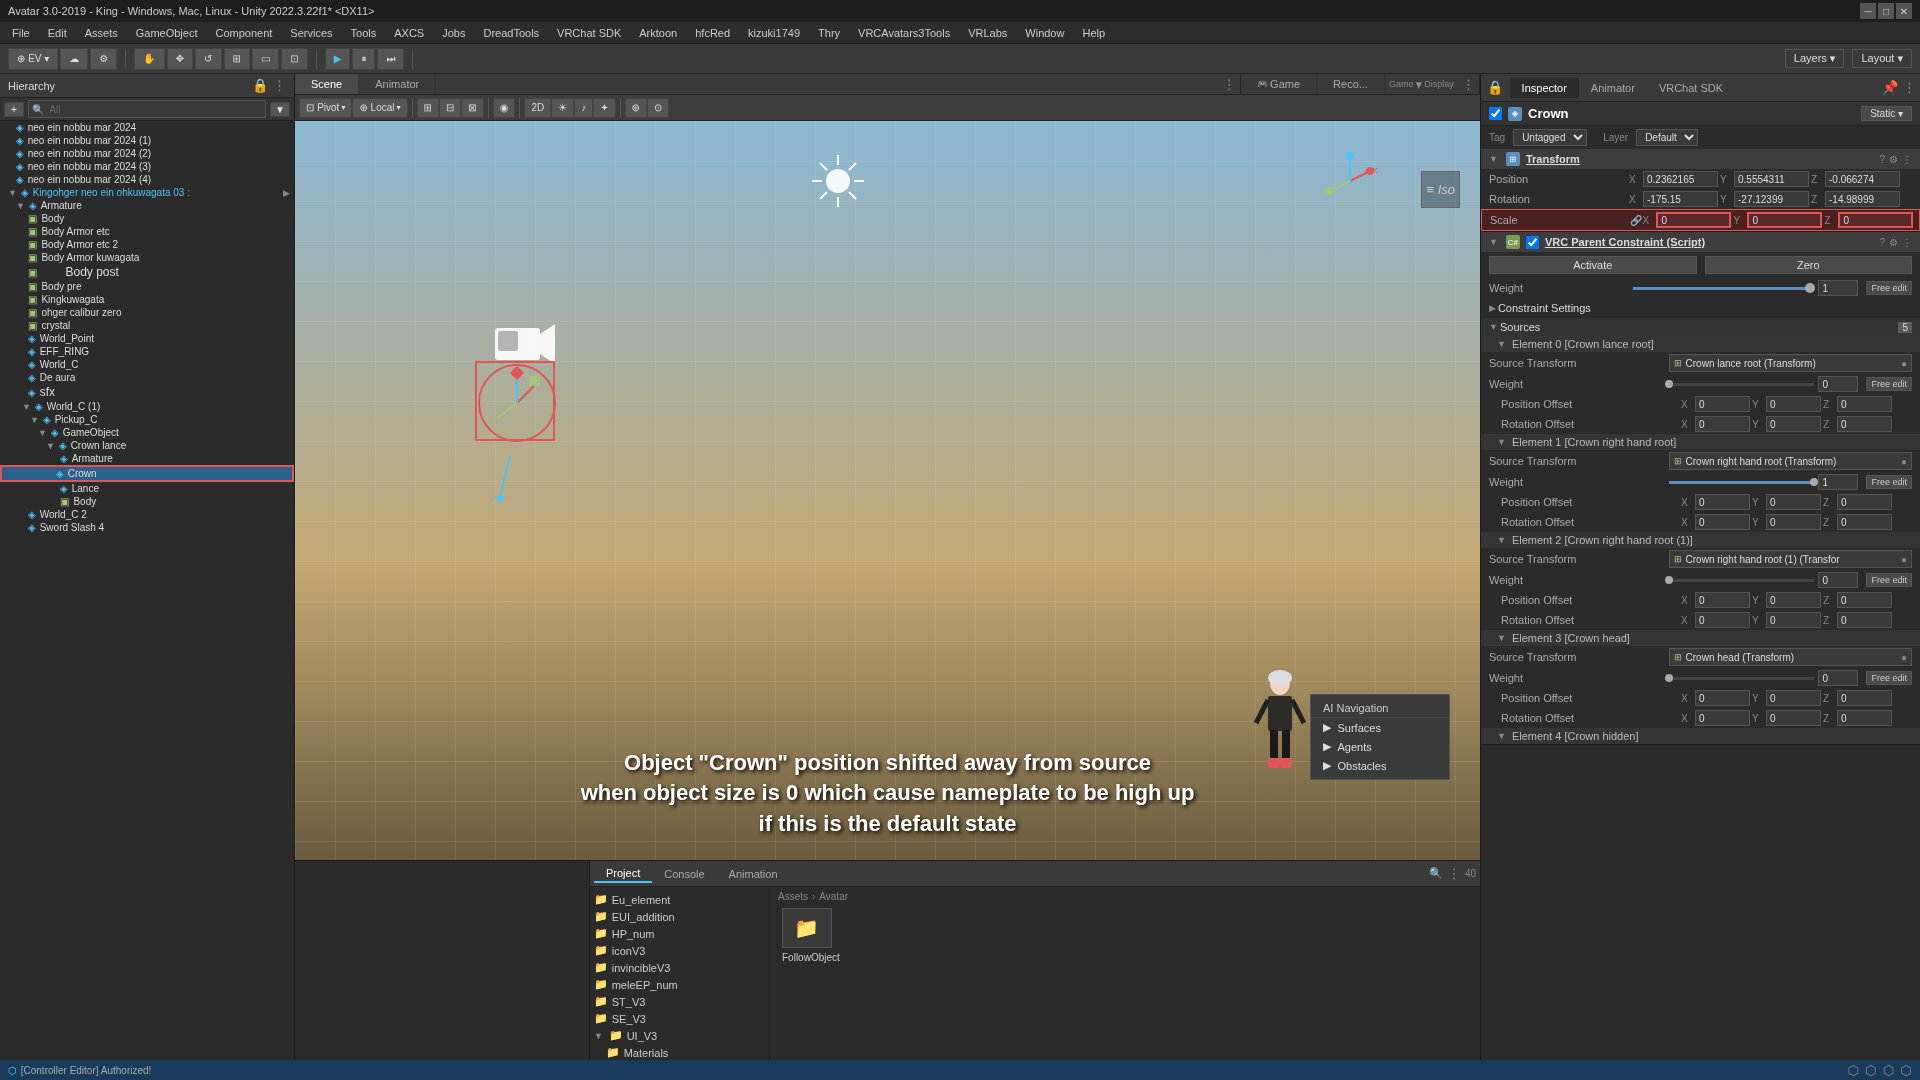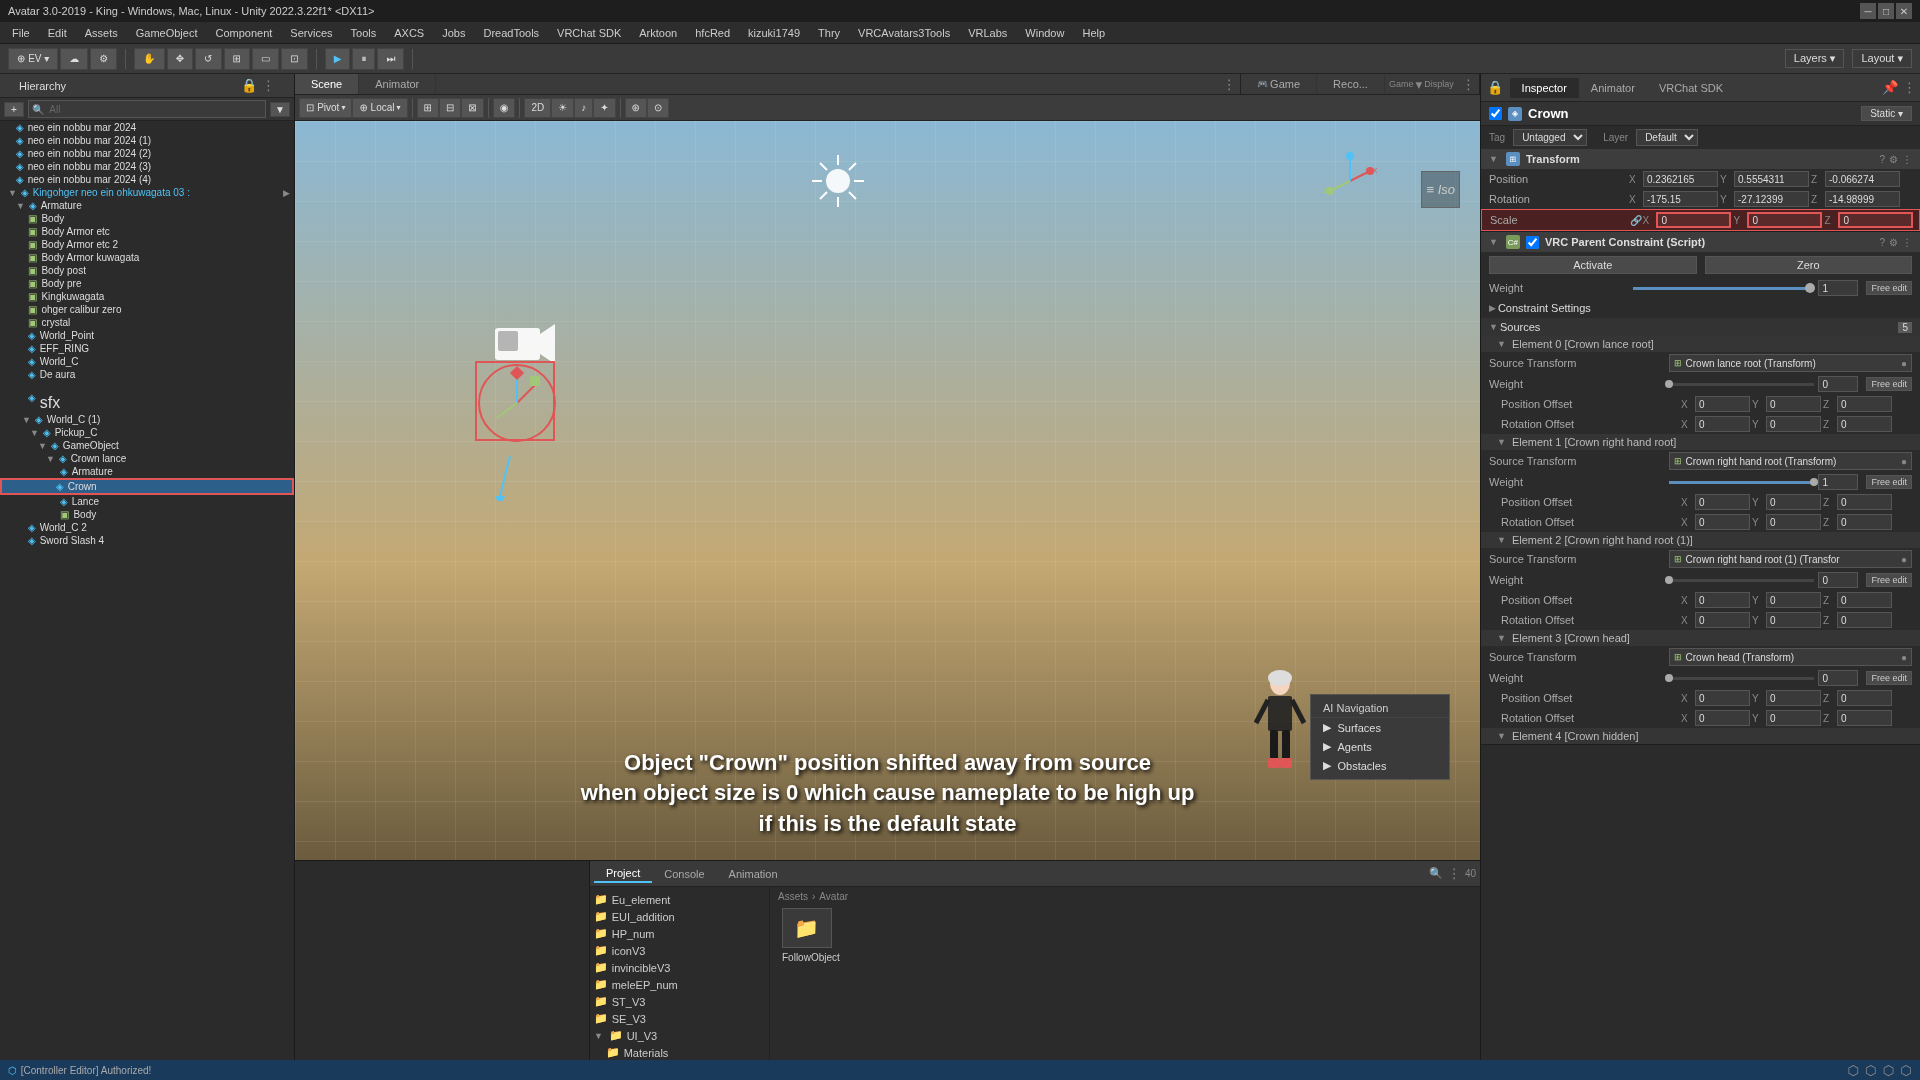--- a/index.html
+++ b/index.html
@@ -18,21 +18,21 @@
     #main-toolbar { background: #3a3a3a; height: 30px; display: flex; align-items: center; padding: 0 8px; gap: 4px; border-bottom: 1px solid #222; }
     .toolbar-btn { background: #555; border: 1px solid #444; color: #ddd; padding: 2px 8px; font-size: 10px; cursor: pointer; height: 22px; display: flex; align-items: center; }
     .toolbar-group { display: flex; gap: 2px; align-items: center; }
     .toolbar-sep { width: 1px; background: #555; height: 20px; margin: 0 4px; }
 
     
     #main-content { display: flex; height: calc(1080px - 22px - 22px - 30px); }
 
     
     #hierarchy { width: 295px; background: #2b2b2b; border-right: 1px solid #1a1a1a; display: flex; flex-direction: column; }
-    #hierarchy-header { background: #3a3a3a; padding: 4px 19px; display: flex; align-items: center; justify-content: space-between; border-bottom: 1px solid #222; }
+    #hierarchy-header { background: #3a3a3a; padding: 4px 8px; display: flex; align-items: center; justify-content: space-between; border-bottom: 1px solid #222; }
     .hier-item { padding: 1px 4px; cursor: pointer; display: flex; align-items: center; gap: 2px; }
     .hier-item.selected { background: #2c5f8a; }
     .hier-arrow { color: #888; font-size: 9px; margin-right: 2px; }
     .hier-icon { color: #73a0c5; font-size: 10px; margin-right: 2px; }
     .hier-icon.go { color: #4fc3f7; }
     .hier-icon.mesh { color: #a0c878; }
 
     
     #center-panels { flex: 1; display: flex; flex-direction: column; }
     .scene-tab { padding: 4px 16px; cursor: pointer; color: #aaa; font-size: 11px; border-right: 1px solid #333; }
@@ -52,21 +52,21 @@
 
     
     #inspector { width: 440px; background: #2b2b2b; border-left: 1px solid #1a1a1a; display: flex; flex-direction: column; overflow-y: auto; }
     #inspector-tabs { background: #3a3a3a; display: flex; align-items: center; height: 28px; border-bottom: 1px solid #222; flex-shrink: 0; }
     .insp-tab { padding: 4px 12px; cursor: pointer; color: #aaa; font-size: 11px; }
     .insp-tab.active { color: #fff; background: #2b2b2b; }
 
     #inspector-body { flex: 1; overflow-y: auto; }
     .insp-section { border-bottom: 1px solid #1e1e1e; }
     .insp-title-row { background: #3d3d3d; padding: 3px 8px; display: flex; align-items: center; gap: 6px; }
-    .insp-title-row .component-name { font-weight: bold; color: #ddd; }
+    .insp-title-row .component-name { font-weight: bold; color: #ddd; text-decoration: underline; }
     .insp-row { display: flex; align-items: center; padding: 2px 8px; min-height: 20px; }
     .insp-label { color: #aaa; flex: 0 0 140px; font-size: 11px; }
     .insp-label-wide { color: #aaa; flex: 0 0 180px; font-size: 11px; }
     .xyz-group { display: flex; gap: 2px; flex: 1; }
     .xyz-field { display: flex; align-items: center; gap: 2px; }
     .xyz-label { color: #888; font-size: 10px; width: 12px; }
     .xyz-input { background: #3a3a3a; border: 1px solid #555; color: #ddd; font-size: 10px; width: 75px; padding: 1px 3px; height: 16px; }
     .xyz-input.highlighted { border: 2px solid #e05555; background: #5a2a2a; }
     .xyz-input-sm { background: #3a3a3a; border: 1px solid #555; color: #ddd; font-size: 10px; width: 55px; padding: 1px 3px; height: 16px; }
     .component-icon { width: 14px; height: 14px; background: #5a8fc0; border-radius: 2px; display: flex; align-items: center; justify-content: center; font-size: 8px; color: white; }
@@ -244,21 +244,21 @@
       <div class="hier-item" style="padding-left:28px;">
         <span class="hier-icon mesh">▣</span>
         <span style="font-size:10px;">Body Armor etc 2</span>
       </div>
       <div class="hier-item" style="padding-left:28px;">
         <span class="hier-icon mesh">▣</span>
         <span style="font-size:10px;">Body Armor kuwagata</span>
       </div>
       <div class="hier-item" style="padding-left:28px;">
         <span class="hier-icon mesh">▣</span>
-        <span style="font-size:10px;">Body post</span>
+        <span style="font-size:12px;margin-left:24px;">Body post</span>
       </div>
       <div class="hier-item" style="padding-left:28px;">
         <span class="hier-icon mesh">▣</span>
         <span style="font-size:10px;">Body pre</span>
       </div>
       <div class="hier-item" style="padding-left:28px;">
         <span class="hier-icon mesh">▣</span>
         <span style="font-size:10px;">Kingkuwagata</span>
       </div>
       <div class="hier-item" style="padding-left:28px;">
@@ -280,21 +280,21 @@
       <div class="hier-item" style="padding-left:28px;">
         <span class="hier-icon go">◈</span>
         <span style="font-size:10px;">World_C</span>
       </div>
       <div class="hier-item" style="padding-left:28px;">
         <span class="hier-icon go">◈</span>
         <span style="font-size:10px;">De aura</span>
       </div>
       <div class="hier-item" style="padding-left:28px;">
         <span class="hier-icon go">◈</span>
-        <span style="font-size:16px;margin-top:12px;">sfx</span>
+        <span style="font-size:12px;">sfx</span>
       </div>
       <div class="hier-item" style="padding-left:22px;">
         <span class="hier-arrow">▼</span>
         <span class="hier-icon go">◈</span>
         <span style="font-size:10px;">World_C (1)</span>
       </div>
       <div class="hier-item" style="padding-left:30px;">
         <span class="hier-arrow">▼</span>
         <span class="hier-icon go">◈</span>
         <span style="font-size:10px;">Pickup_C</span>

